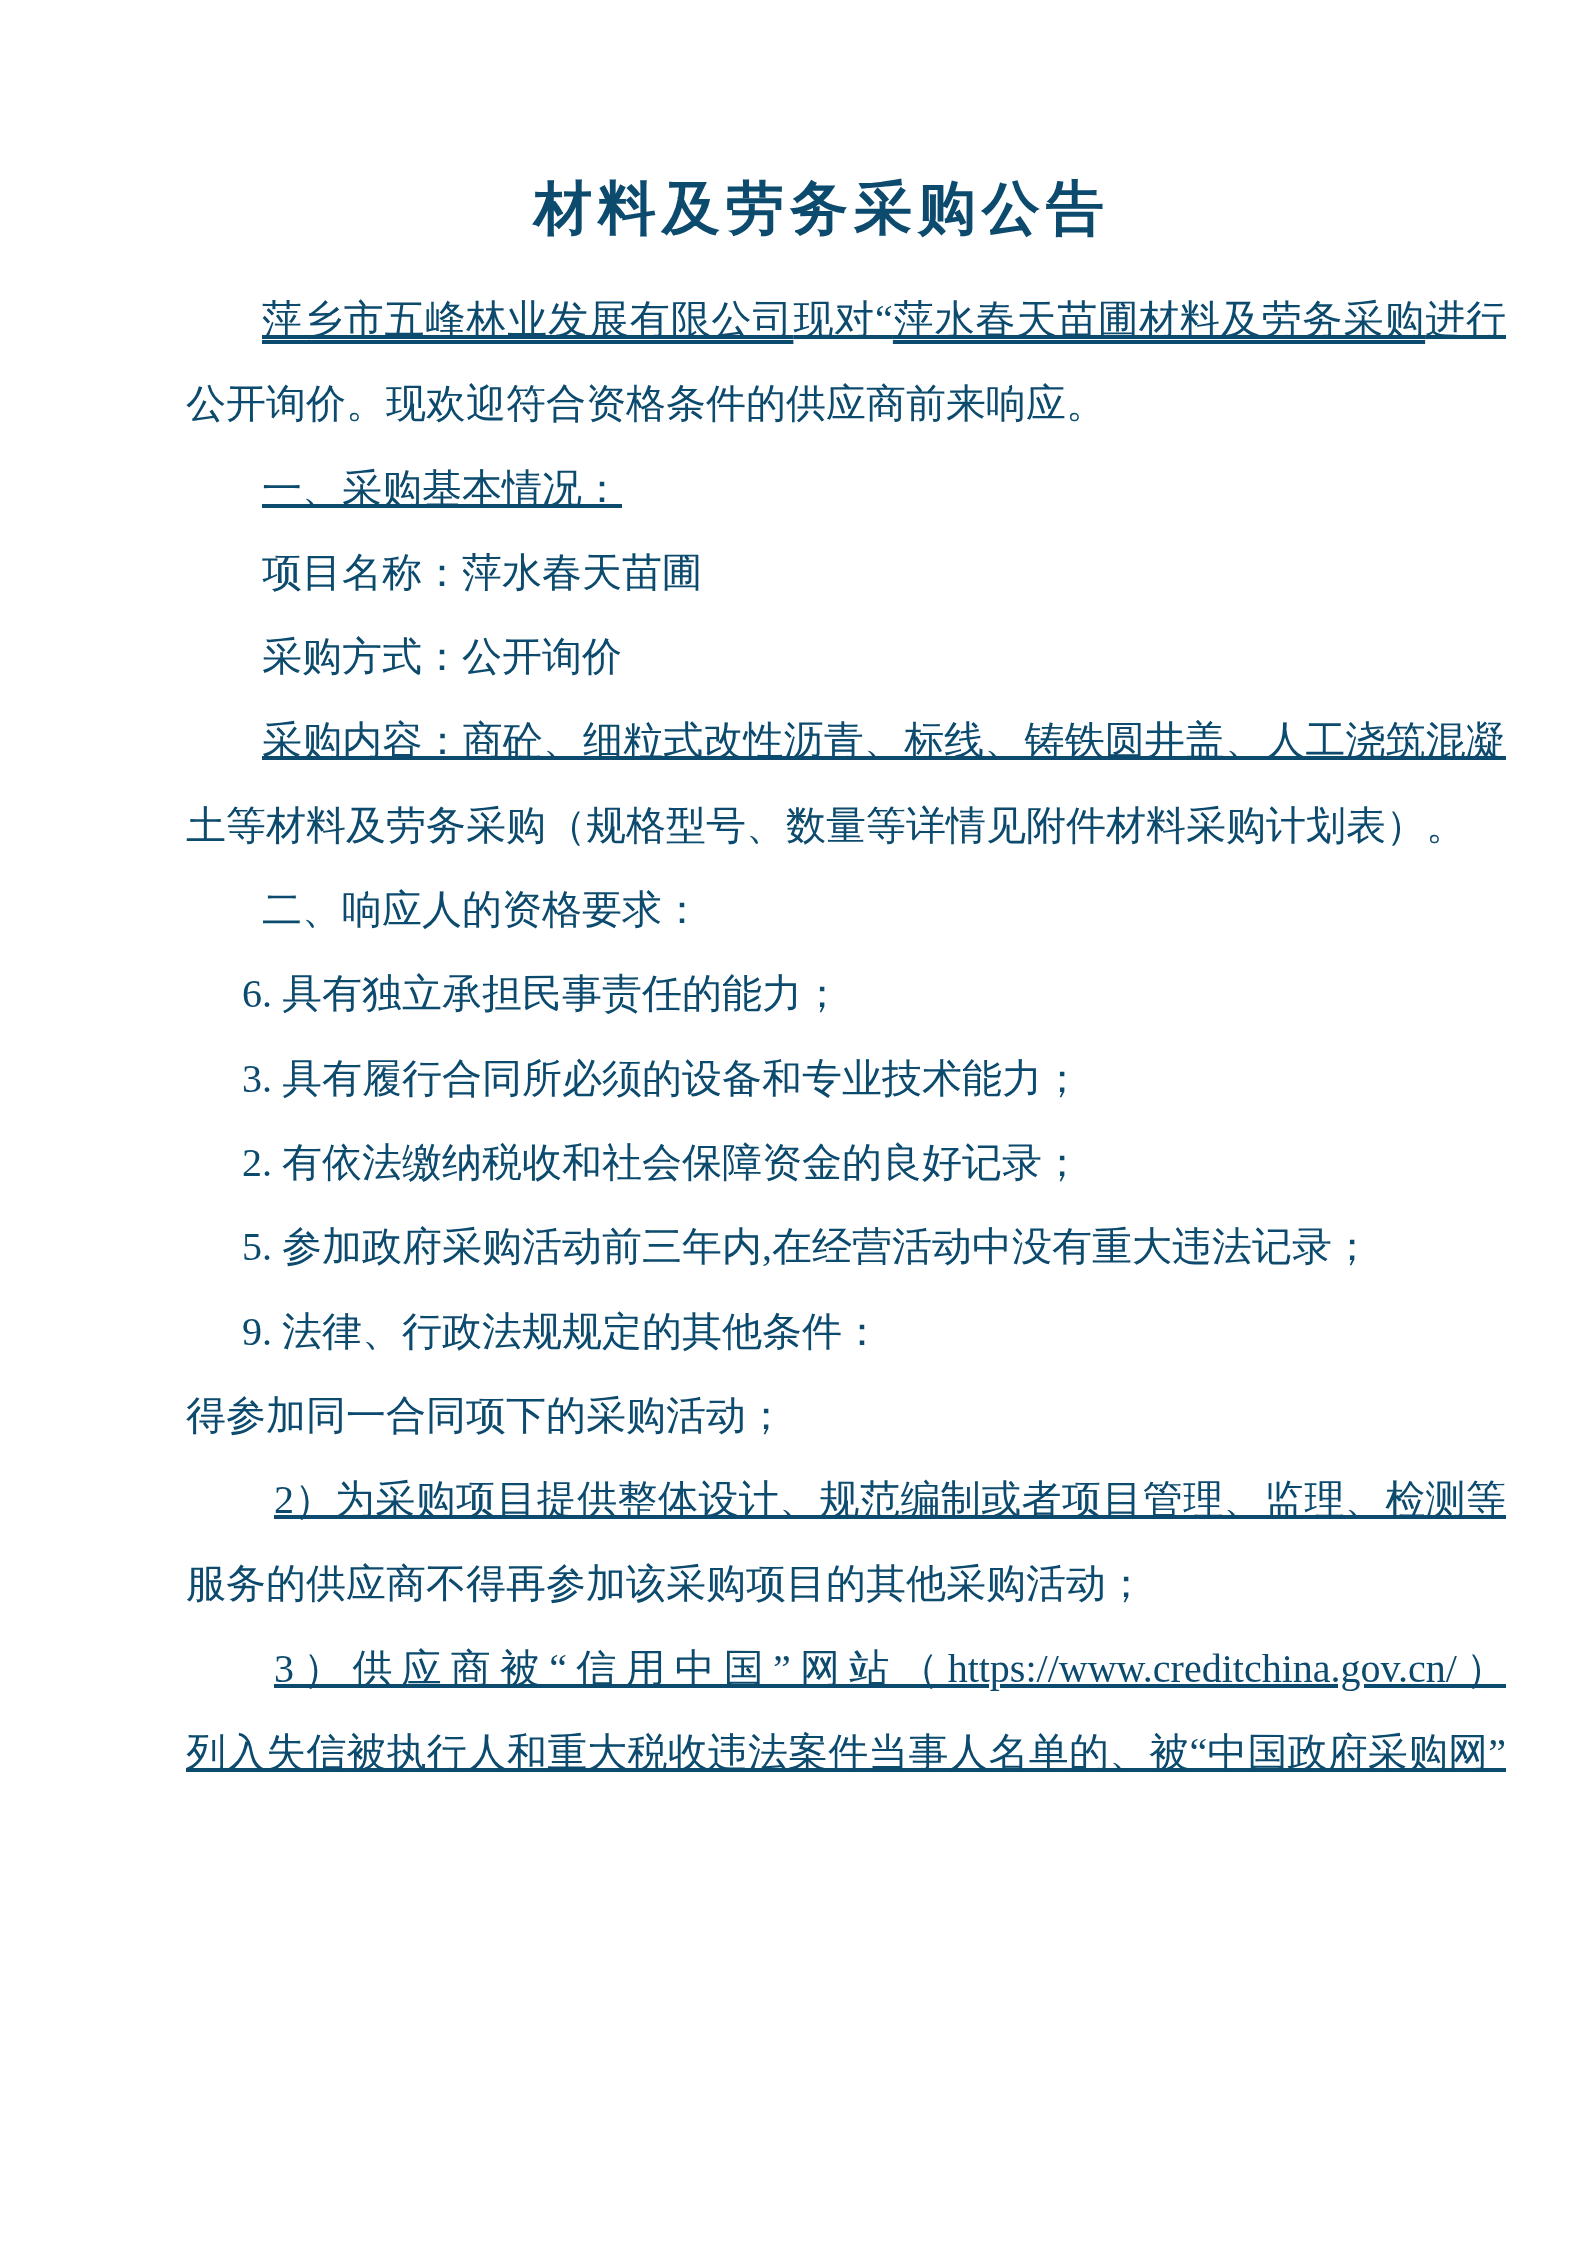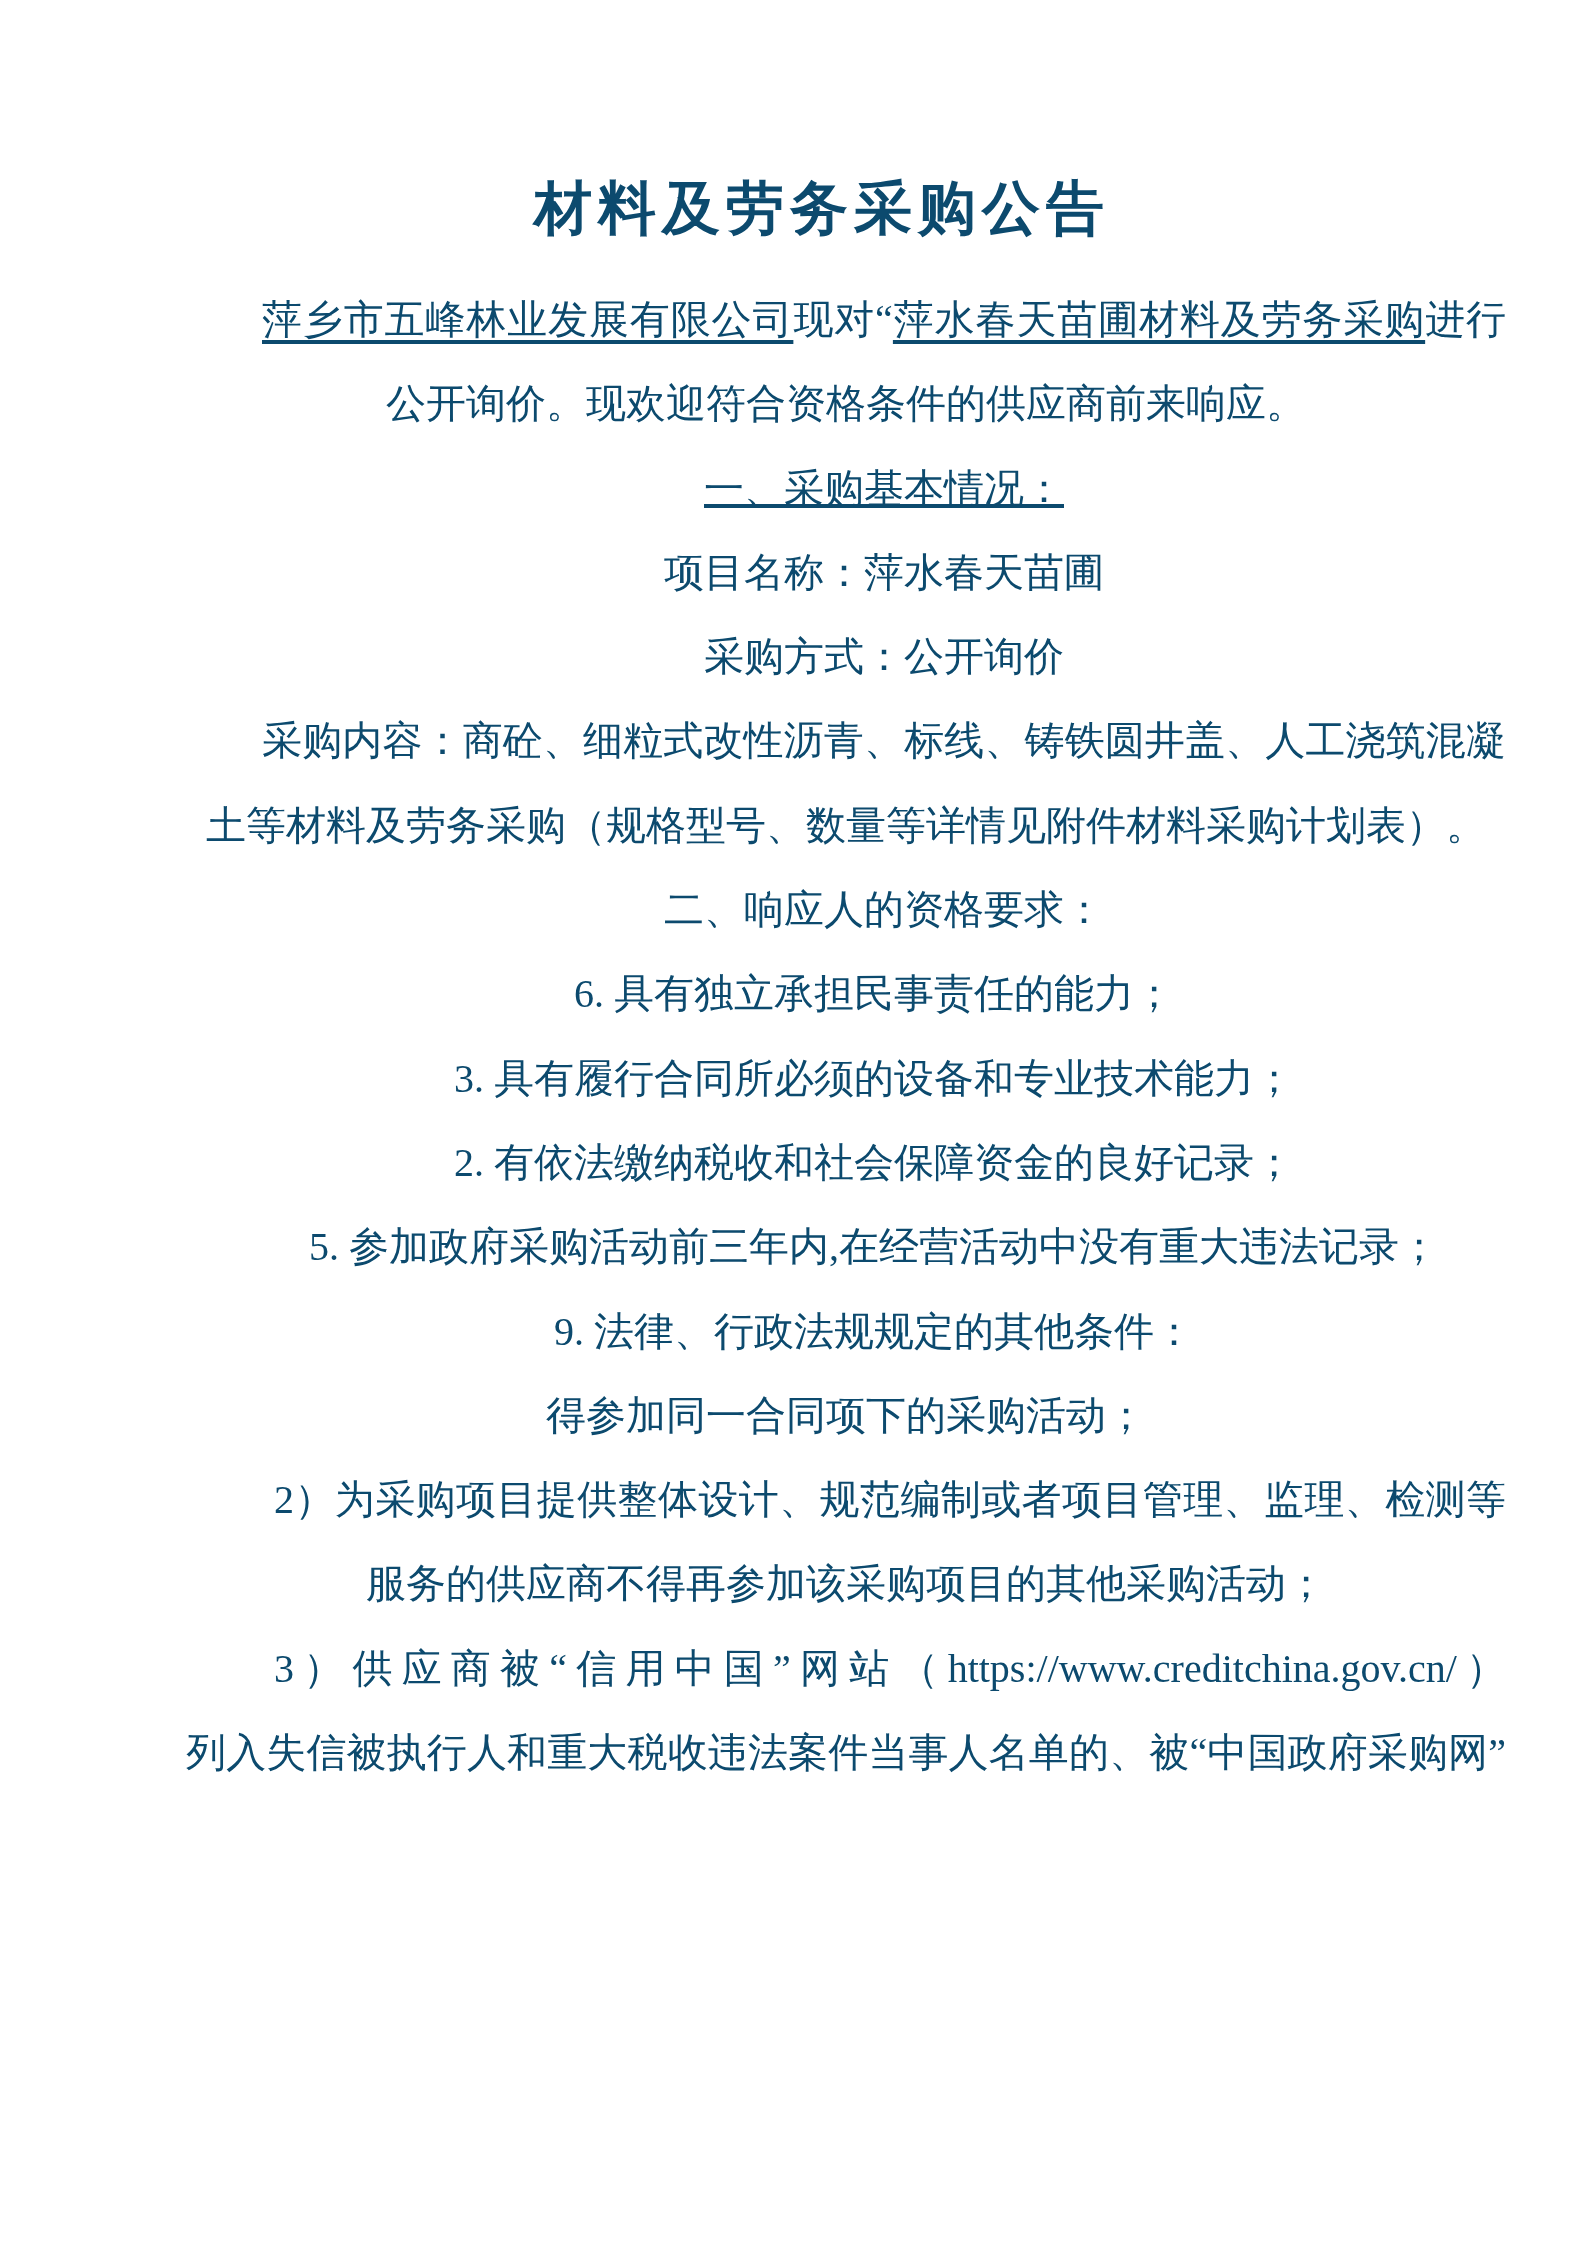--- a/index.html
+++ b/index.html
@@ -32,25 +32,26 @@
   .doc-body {
     position: absolute;
     top: 278px;
     left: 158px;
     width: 1320px;
     font-size: 40px;
   }
   .line {
     height: 84.3px;
     line-height: 84.3px;
-    text-align: center;
+    text-align: left;
   }
   .line.fill {
     text-align: justify;
     text-align-last: justify;
+    text-decoration: underline;
   }
   .u {
     text-decoration: underline;
     text-decoration-thickness: 4px;
     text-underline-offset: 7px;
   }
 </style>
 </head>
 <body>
 

